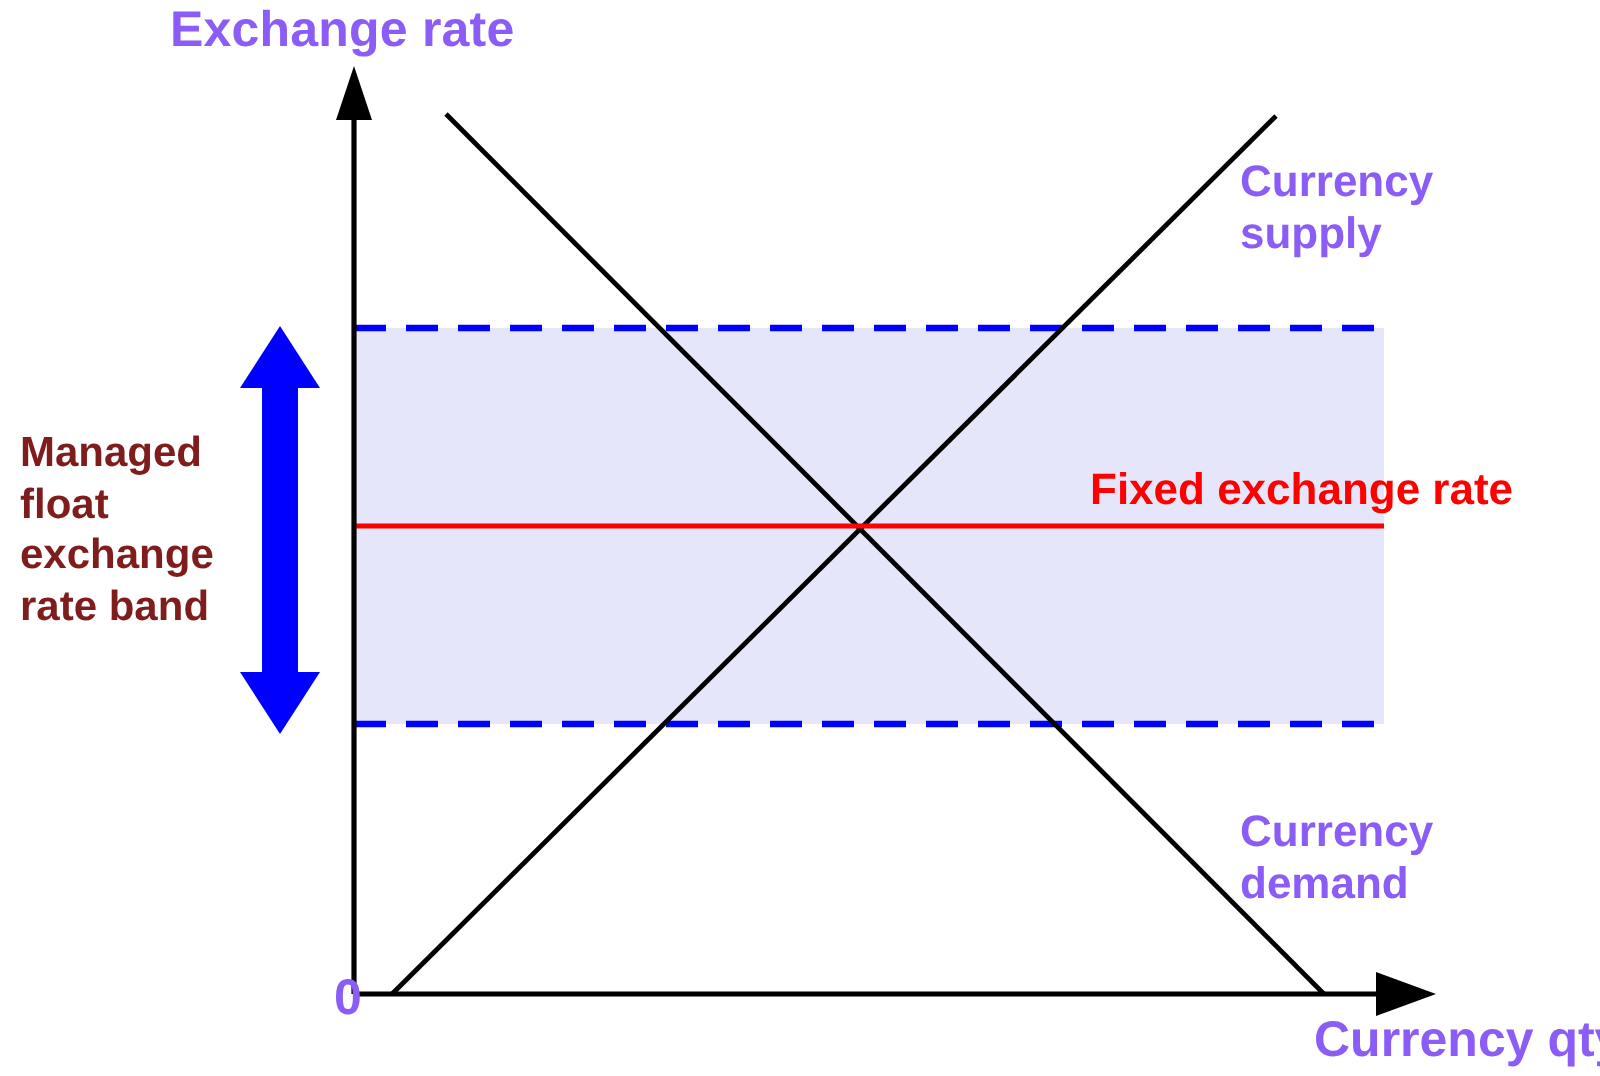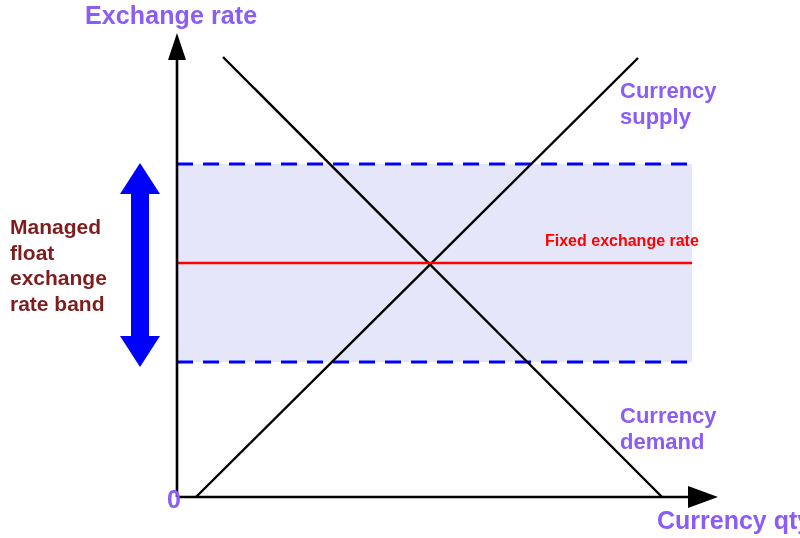--- a/index.html
+++ b/index.html
@@ -63,21 +63,21 @@
   #band-label {
     left: 10px;
     top: 214px;
     font-size: 21px;
     color: #7f1d1d;
     line-height: 1.22;
   }
   #fixed-rate-label {
     left: 545px;
     top: 232px;
-    font-size: 16px;
+    font-size: 22px;
     color: #ff0000;
   }
 </style>
 </head>
 <body>
 
 <div id="diagram-root">
 
   <svg id="diagram-svg" viewBox="0 0 800 538" xmlns="http://www.w3.org/2000/svg">
 

